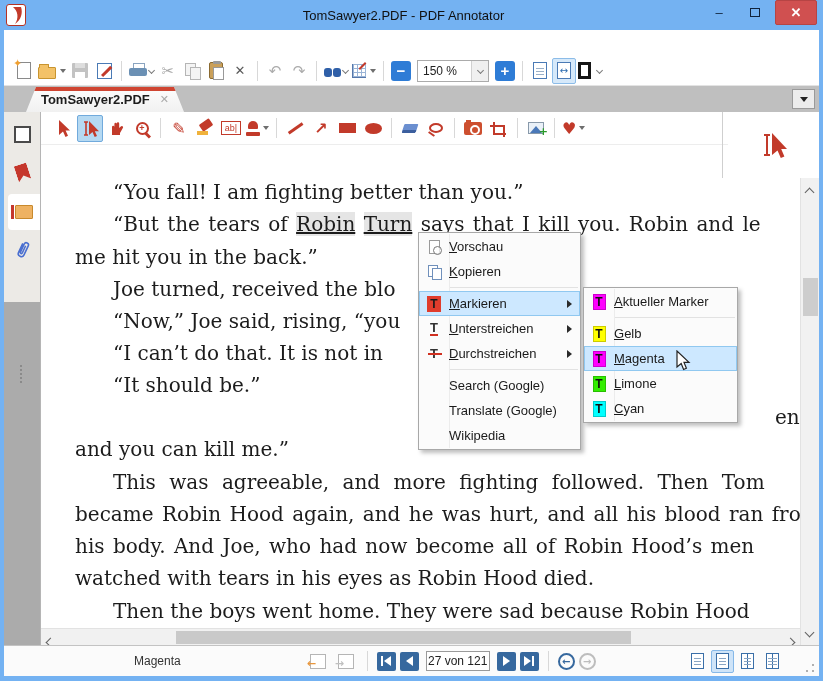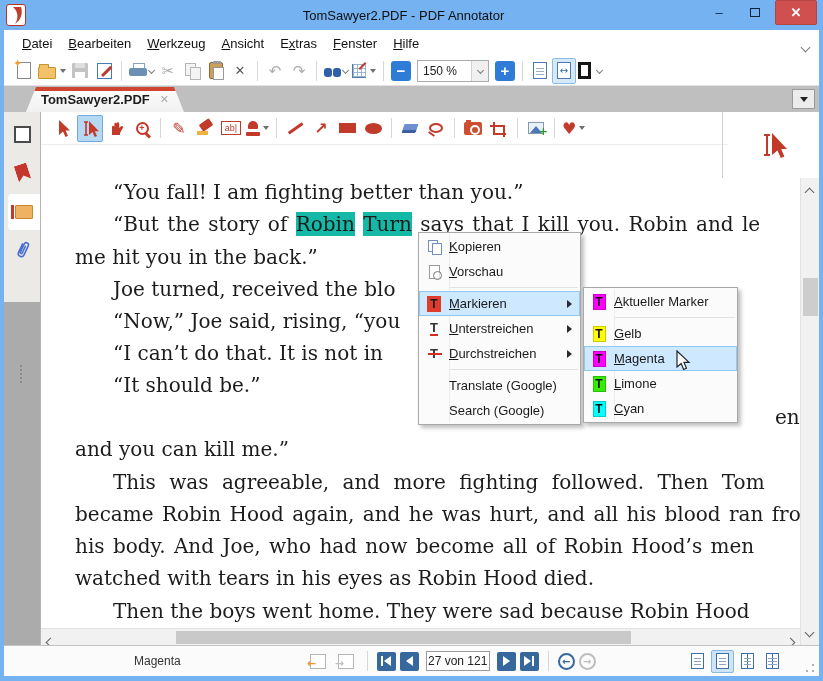--- a/index.html
+++ b/index.html
@@ -194,21 +194,21 @@
       linear-gradient(#c23a2a,#c23a2a) 0 0/16px 3px no-repeat,
       linear-gradient(#b9b9b9,#b9b9b9) 0 4px/16px 3px no-repeat,
       linear-gradient(#c23a2a,#c23a2a) 0 8px/16px 3px no-repeat,
       linear-gradient(#b9b9b9,#b9b9b9) 0 12px/16px 3px no-repeat; }
 
   
   .docview { position:absolute; left:37px; top:66px; width:759px; height:450px; background:#fff; overflow:hidden; }
   .dl { position:absolute; left:34px; width:900px; white-space:nowrap;
     font-family:"DejaVu Serif", serif; font-size:20px; color:#1c1c1c; }
   .dl.ind { padding-left:38px; }
-  .sel { background:#14b8a6; }
+  .sel { background:#e5e5e5;text-decoration:underline; }
   .dl-right-frag { position:absolute; left:700px; top:0; }
 
   
   .vscroll { position:absolute; left:796px; top:66px; width:19px; height:467px; background:#f1f1f1;
     border-left:1px solid #e2e2e2; }
   .vscroll .arr { position:absolute; left:5px; }
   .vthumb { position:absolute; left:2px; top:100px; width:15px; height:38px; background:#cdcdcd; }
   .hscroll { position:absolute; left:37px; top:516px; width:759px; height:17px; background:#f1f1f1;
     border-top:1px solid #e2e2e2; }
   .hthumb { position:absolute; left:135px; top:2px; width:455px; height:13px; background:#c9c9c9; }
@@ -298,30 +298,20 @@
     <div class="wbtn">–</div>
     <div class="wbtn">
         <span class="wbtn-max-glyph"></span>
       </div>
     <div class="wbtn wbtn-close">✕</div>
   </div>
 </div>
 
 <div class="inner">
 
-  <div class="menubar">
-    <span class="menu-item"><u>D</u>atei</span>
-    <span class="menu-item"><u>B</u>earbeiten</span>
-    <span class="menu-item"><u>W</u>erkzeug</span>
-    <span class="menu-item"><u>A</u>nsicht</span>
-    <span class="menu-item">E<u>x</u>tras</span>
-    <span class="menu-item"><u>F</u>enster</span>
-    <span class="menu-item"><u>H</u>ilfe</span>
-    <span class="menubar-chevron"><span class="chev chev-down"></span></span>
-  </div>
 
   <div class="toolbar1">
     <div class="tbtn">
       <span class="ic-page">
           <span class="ic-new-star">✦</span>
         </span>
     </div>
     <div class="tbtn">
       <span class="ic-folder"></span>
         <span class="dd"></span>
@@ -512,21 +502,21 @@
       <svg width="28" height="32" viewBox="0 0 28 32">
         <path d="M4,6 h6 M7,6 v20 M4,26 h6" stroke="#c23a2a" stroke-width="2" fill="none"></path>
         <path d="M12,4 L12,26 L17.5,21.4 L20.8,29 L24.4,27.4 L21.2,20 L27,20 Z" fill="#c23a2a"></path>
       </svg>
     </div>
 
 
     <div class="docview">
       <div class="dl ind" style="top:2px">“You fall! I am fighting better than you.”</div>
       <div class="dl ind" style="top:34px; word-spacing:2px">
-        <span>“But the story of </span><span class="sel">Robin</span> <span class="sel">Turn</span><span> says that I kill you. Robin and le</span>
+        <span>“But the tears of </span><span class="sel">Robin</span> <span class="sel">Turn</span><span> says that I kill you. Robin and le</span>
       </div>
       <div class="dl" style="top:67px">me hit you in the back.”</div>
       <div class="dl ind" style="top:99px">Joe turned, received the blo</div>
       <div class="dl ind" style="top:131px">“Now,” Joe said, rising, “you</div>
       <div class="dl ind" style="top:163px">“I can’t do that. It is not in</div>
       <div class="dl ind" style="top:195px">“It should be.”</div>
       <div class="dl ind" style="top:227px">
         <span class="dl-right-frag">enemy</span>
       </div>
       <div class="dl" style="top:259px">and you can kill me.”</div>
@@ -609,29 +599,29 @@
         </div>
     </div>
     <div class="grip"></div>
   </div>
 </div>
 
 <div class="cmenu cmenu-main">
   <div class="mgutter-line"></div>
   <div class="mitem">
     <span class="mic">
+        <span class="ic-preview"></span>
+      </span>
+    <span class="mlabel"><u>V</u>orschau</span>
+  </div>
+  <div class="mitem">
+    <span class="mic">
         <span class="ic-copy2"></span>
       </span>
     <span class="mlabel"><u>K</u>opieren</span>
-  </div>
-  <div class="mitem">
-    <span class="mic">
-        <span class="ic-preview"></span>
-      </span>
-    <span class="mlabel"><u>V</u>orschau</span>
   </div>
   <div class="msep"></div>
   <div class="mitem hl">
     <span class="mic">
         <span class="ic-thl">T</span>
       </span>
     <span class="mlabel"><u>M</u>arkieren</span>
     <span class="marr"></span>
   </div>
   <div class="mitem">
@@ -644,25 +634,29 @@
   <div class="mitem">
     <span class="mic">
         <span class="ic-tstr">T</span>
       </span>
     <span class="mlabel"><u>D</u>urchstreichen</span>
     <span class="marr"></span>
   </div>
   <div class="msep"></div>
   <div class="mitem">
     <span class="mic"></span>
+    <span class="mlabel">Search (Google)</span>
+  </div>
+  <div class="mitem">
+    <span class="mic"></span>
     <span class="mlabel">Translate (Google)</span>
   </div>
   <div class="mitem">
     <span class="mic"></span>
-    <span class="mlabel">Search (Google)</span>
+    <span class="mlabel">Wikipedia</span>
   </div>
 </div>
 
 <div class="cmenu cmenu-sub">
   <div class="mgutter-line"></div>
   <div class="mitem">
     <span class="mic">
         <span class="tswatch" style="background: rgb(255, 0, 255);">
           <span>T</span>
         </span>

